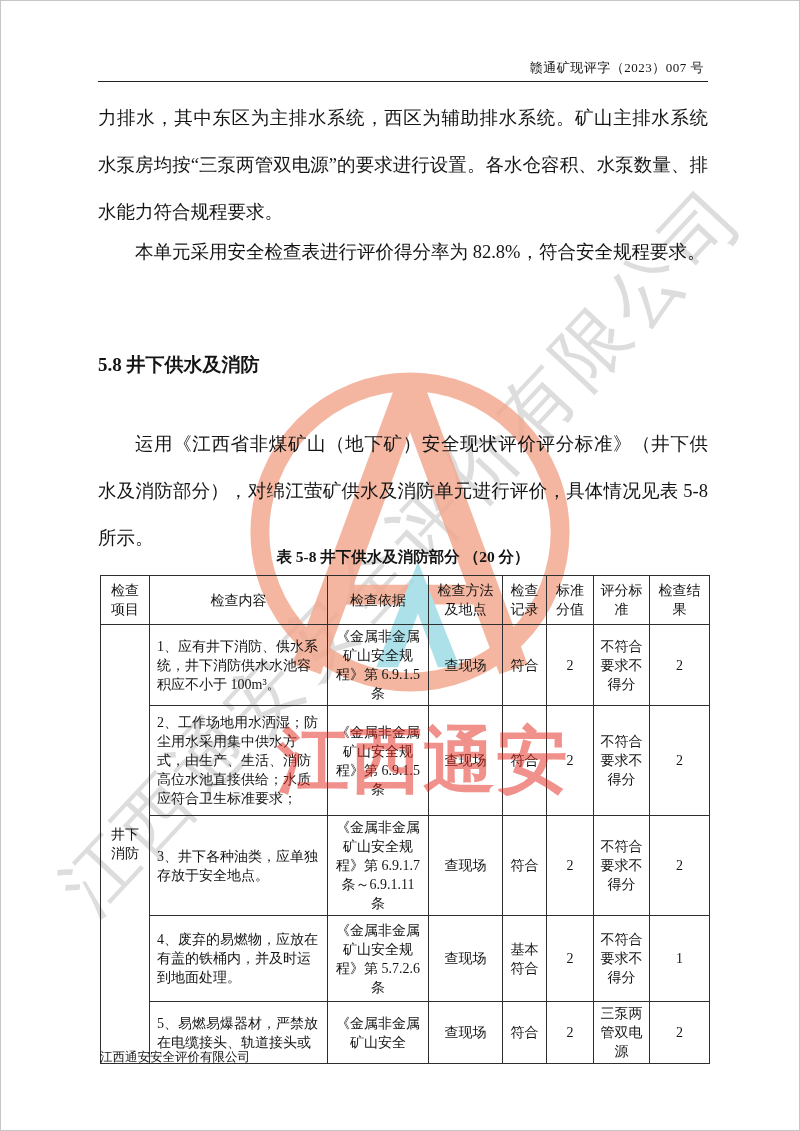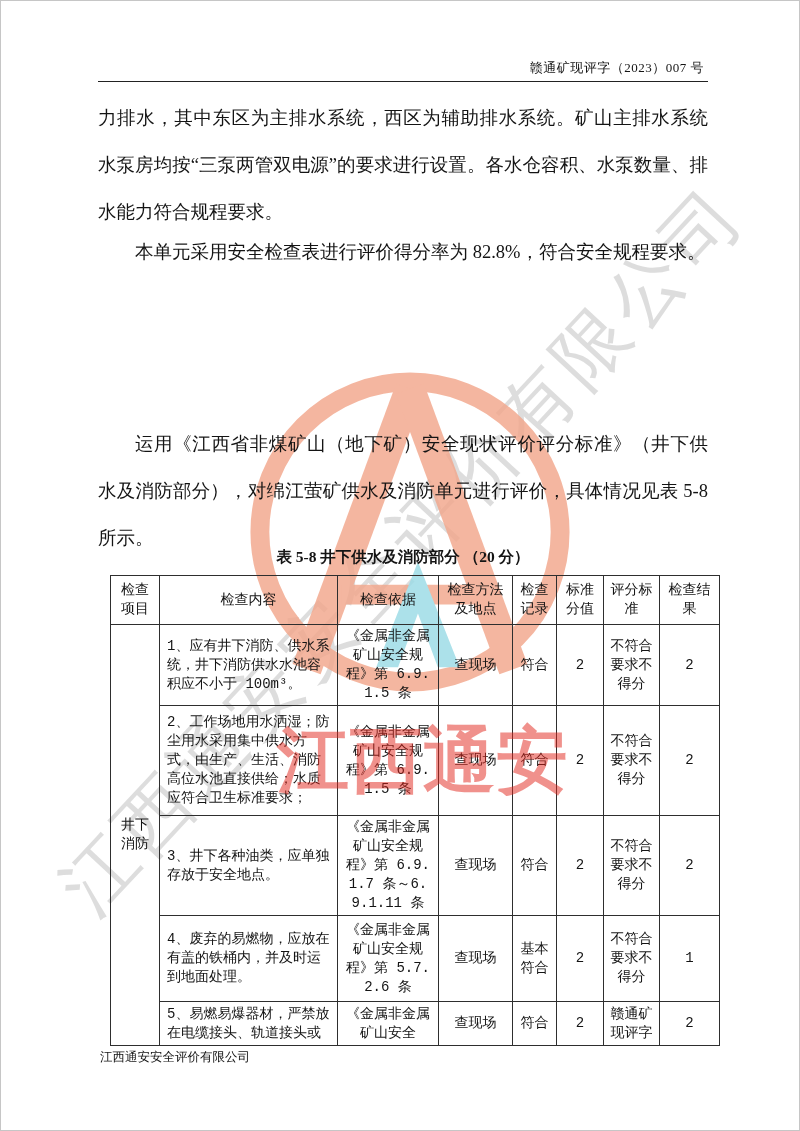--- a/index.html
+++ b/index.html
@@ -14,22 +14,22 @@
 
   
   .para{position:absolute;left:97px;width:610px;font-size:18.5px;line-height:47px;
         text-align:justify;z-index:2;}
   .indent{text-indent:2em;}
   .heading{position:absolute;left:97px;width:610px;font-size:19px;font-weight:bold;z-index:2;}
   .caption{position:absolute;left:97px;width:610px;text-align:center;font-size:15.5px;
            font-weight:bold;z-index:2;}
 
   
-  table.checklist{position:absolute;left:109px;top:574px;width:609px;z-index:2;
-        border-collapse:collapse;table-layout:fixed;font-size:14px;background:transparent;font-family:Liberation Mono, monospace;}
+  table.checklist{position:absolute;left:99px;top:574px;width:609px;z-index:2;
+        border-collapse:collapse;table-layout:fixed;font-size:14px;background:transparent;}
   .checklist th,.checklist td{border:1px solid #2e2e2e;padding:2px 5px;line-height:19px;
         text-align:center;vertical-align:middle;font-weight:normal;word-break:break-all;}
   .checklist th{height:44px;}
   .cell-content{text-align:left !important;padding:2px 7px !important;}
   tr.r1{height:78px;} tr.r2{height:110px;} tr.r3{height:90px;}
   tr.r4{height:86px;margin-top:12px;} tr.r5{height:44px;}
 
   
   .ftr-company{position:absolute;left:99px;top:1048px;font-size:12.5px;z-index:2;}
   .ftr-page{position:absolute;left:97px;top:1048px;width:610px;text-align:center;
@@ -60,20 +60,21 @@
       <path d="M178 200 L136 306 L158 306 L178 252 L198 306 L220 306 Z" fill="#9bdbe6"></path>
     </svg>
   </div>
 
   <div class="hdr-right">赣通矿现评字（2023）007 号</div>
   <div class="hdr-rule"></div>
 
   <div class="para" style="top:94px;">力排水，其中东区为主排水系统，西区为辅助排水系统。矿山主排水系统水泵房均按“三泵两管双电源”的要求进行设置。各水仓容积、水泵数量、排水能力符合规程要求。</div>
   <div class="para indent" style="top:228px;">本单元采用安全检查表进行评价得分率为 82.8%，符合安全规程要求。</div>
 
+  <div class="heading" style="top:351px;">5.8 井下供水及消防</div>
 
   <div class="para indent" style="top:420px;">运用《江西省非煤矿山（地下矿）安全现状评价评分标准》（井下供水及消防部分），对绵江萤矿供水及消防单元进行评价，具体情况见表 5-8 所示。</div>
 
   <div class="caption" style="top:546px;">表 5-8 井下供水及消防部分 （20 分）</div>
 
   <table class="checklist">
     <colgroup>
       <col style="width:49px">
         <col style="width:178px">
         <col style="width:101px">
@@ -130,21 +131,21 @@
       <td>2</td>
       <td>不符合要求不得分</td>
       <td>1</td>
     </tr>
     <tr class="r5">
       <td class="cell-content">5、易燃易爆器材，严禁放在电缆接头、轨道接头或</td>
       <td>《金属非金属矿山安全</td>
       <td>查现场</td>
       <td>符合</td>
       <td>2</td>
-      <td>赣通矿现评字</td>
+      <td>三泵两管双电源</td>
       <td>2</td>
     </tr>
   </tbody>
     </table>
 
   <div class="stamp">江西通安</div>
 
   <div class="ftr-company">江西通安安全评价有限公司</div>
 
 </div>

